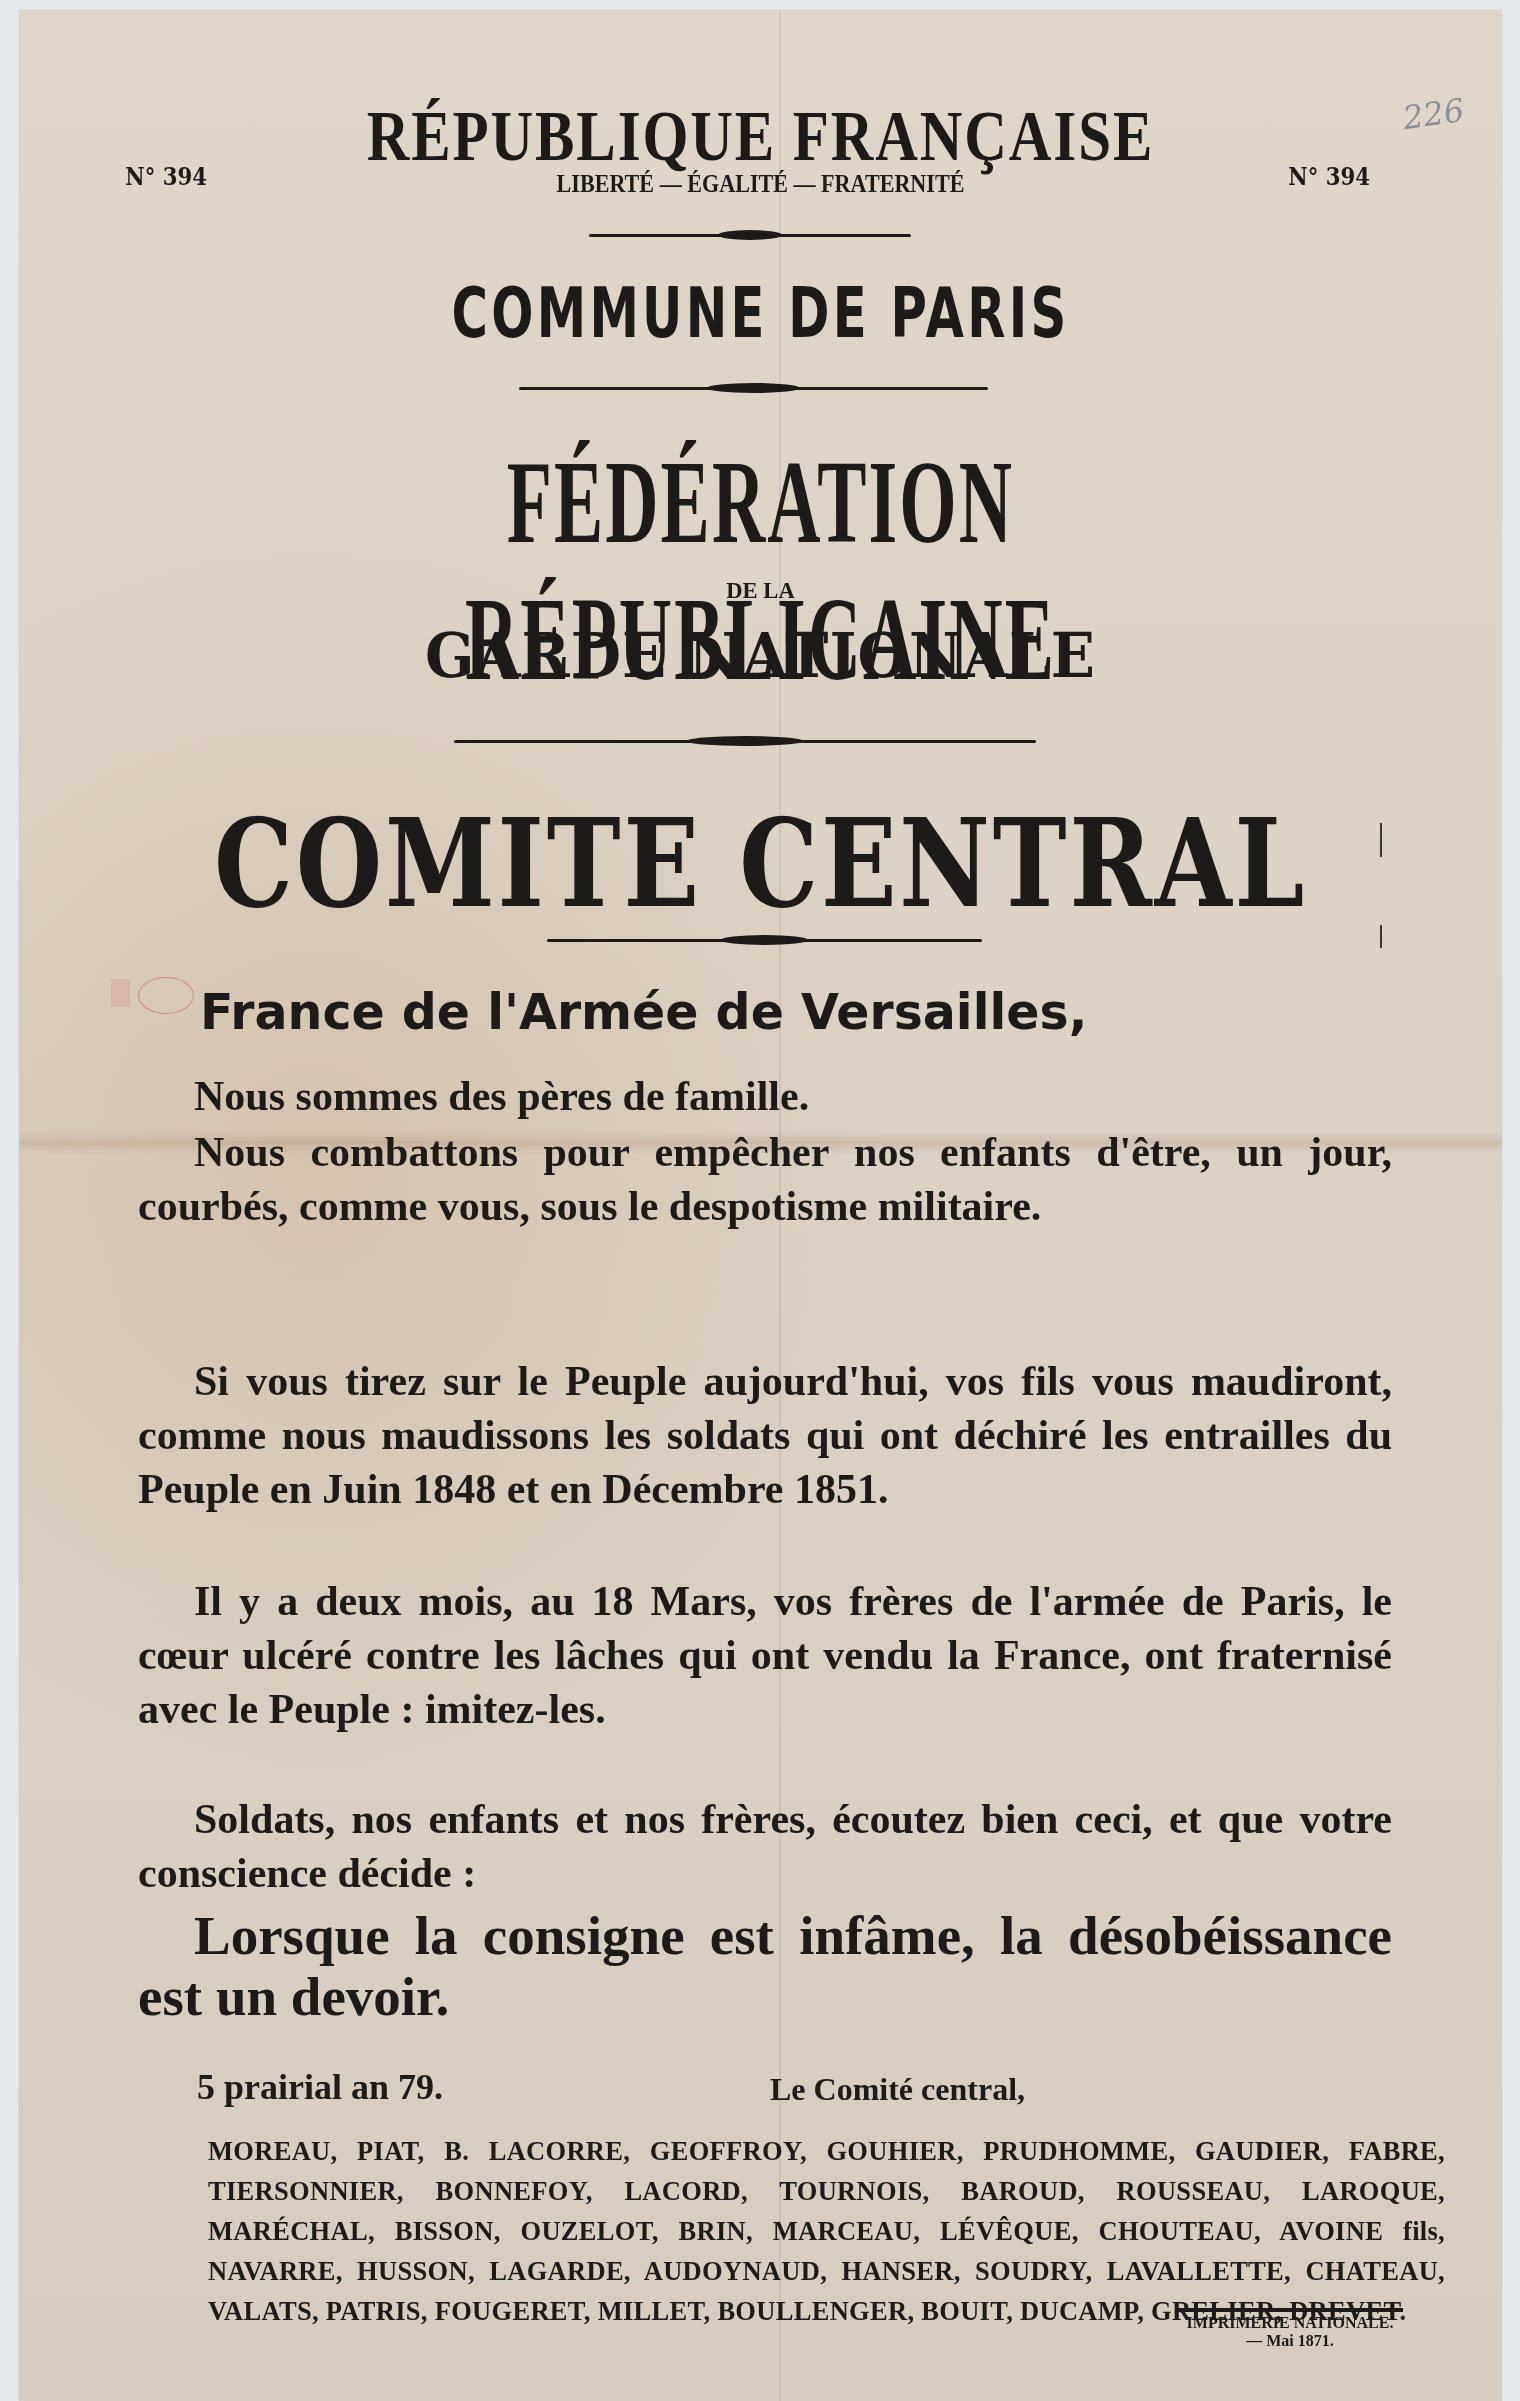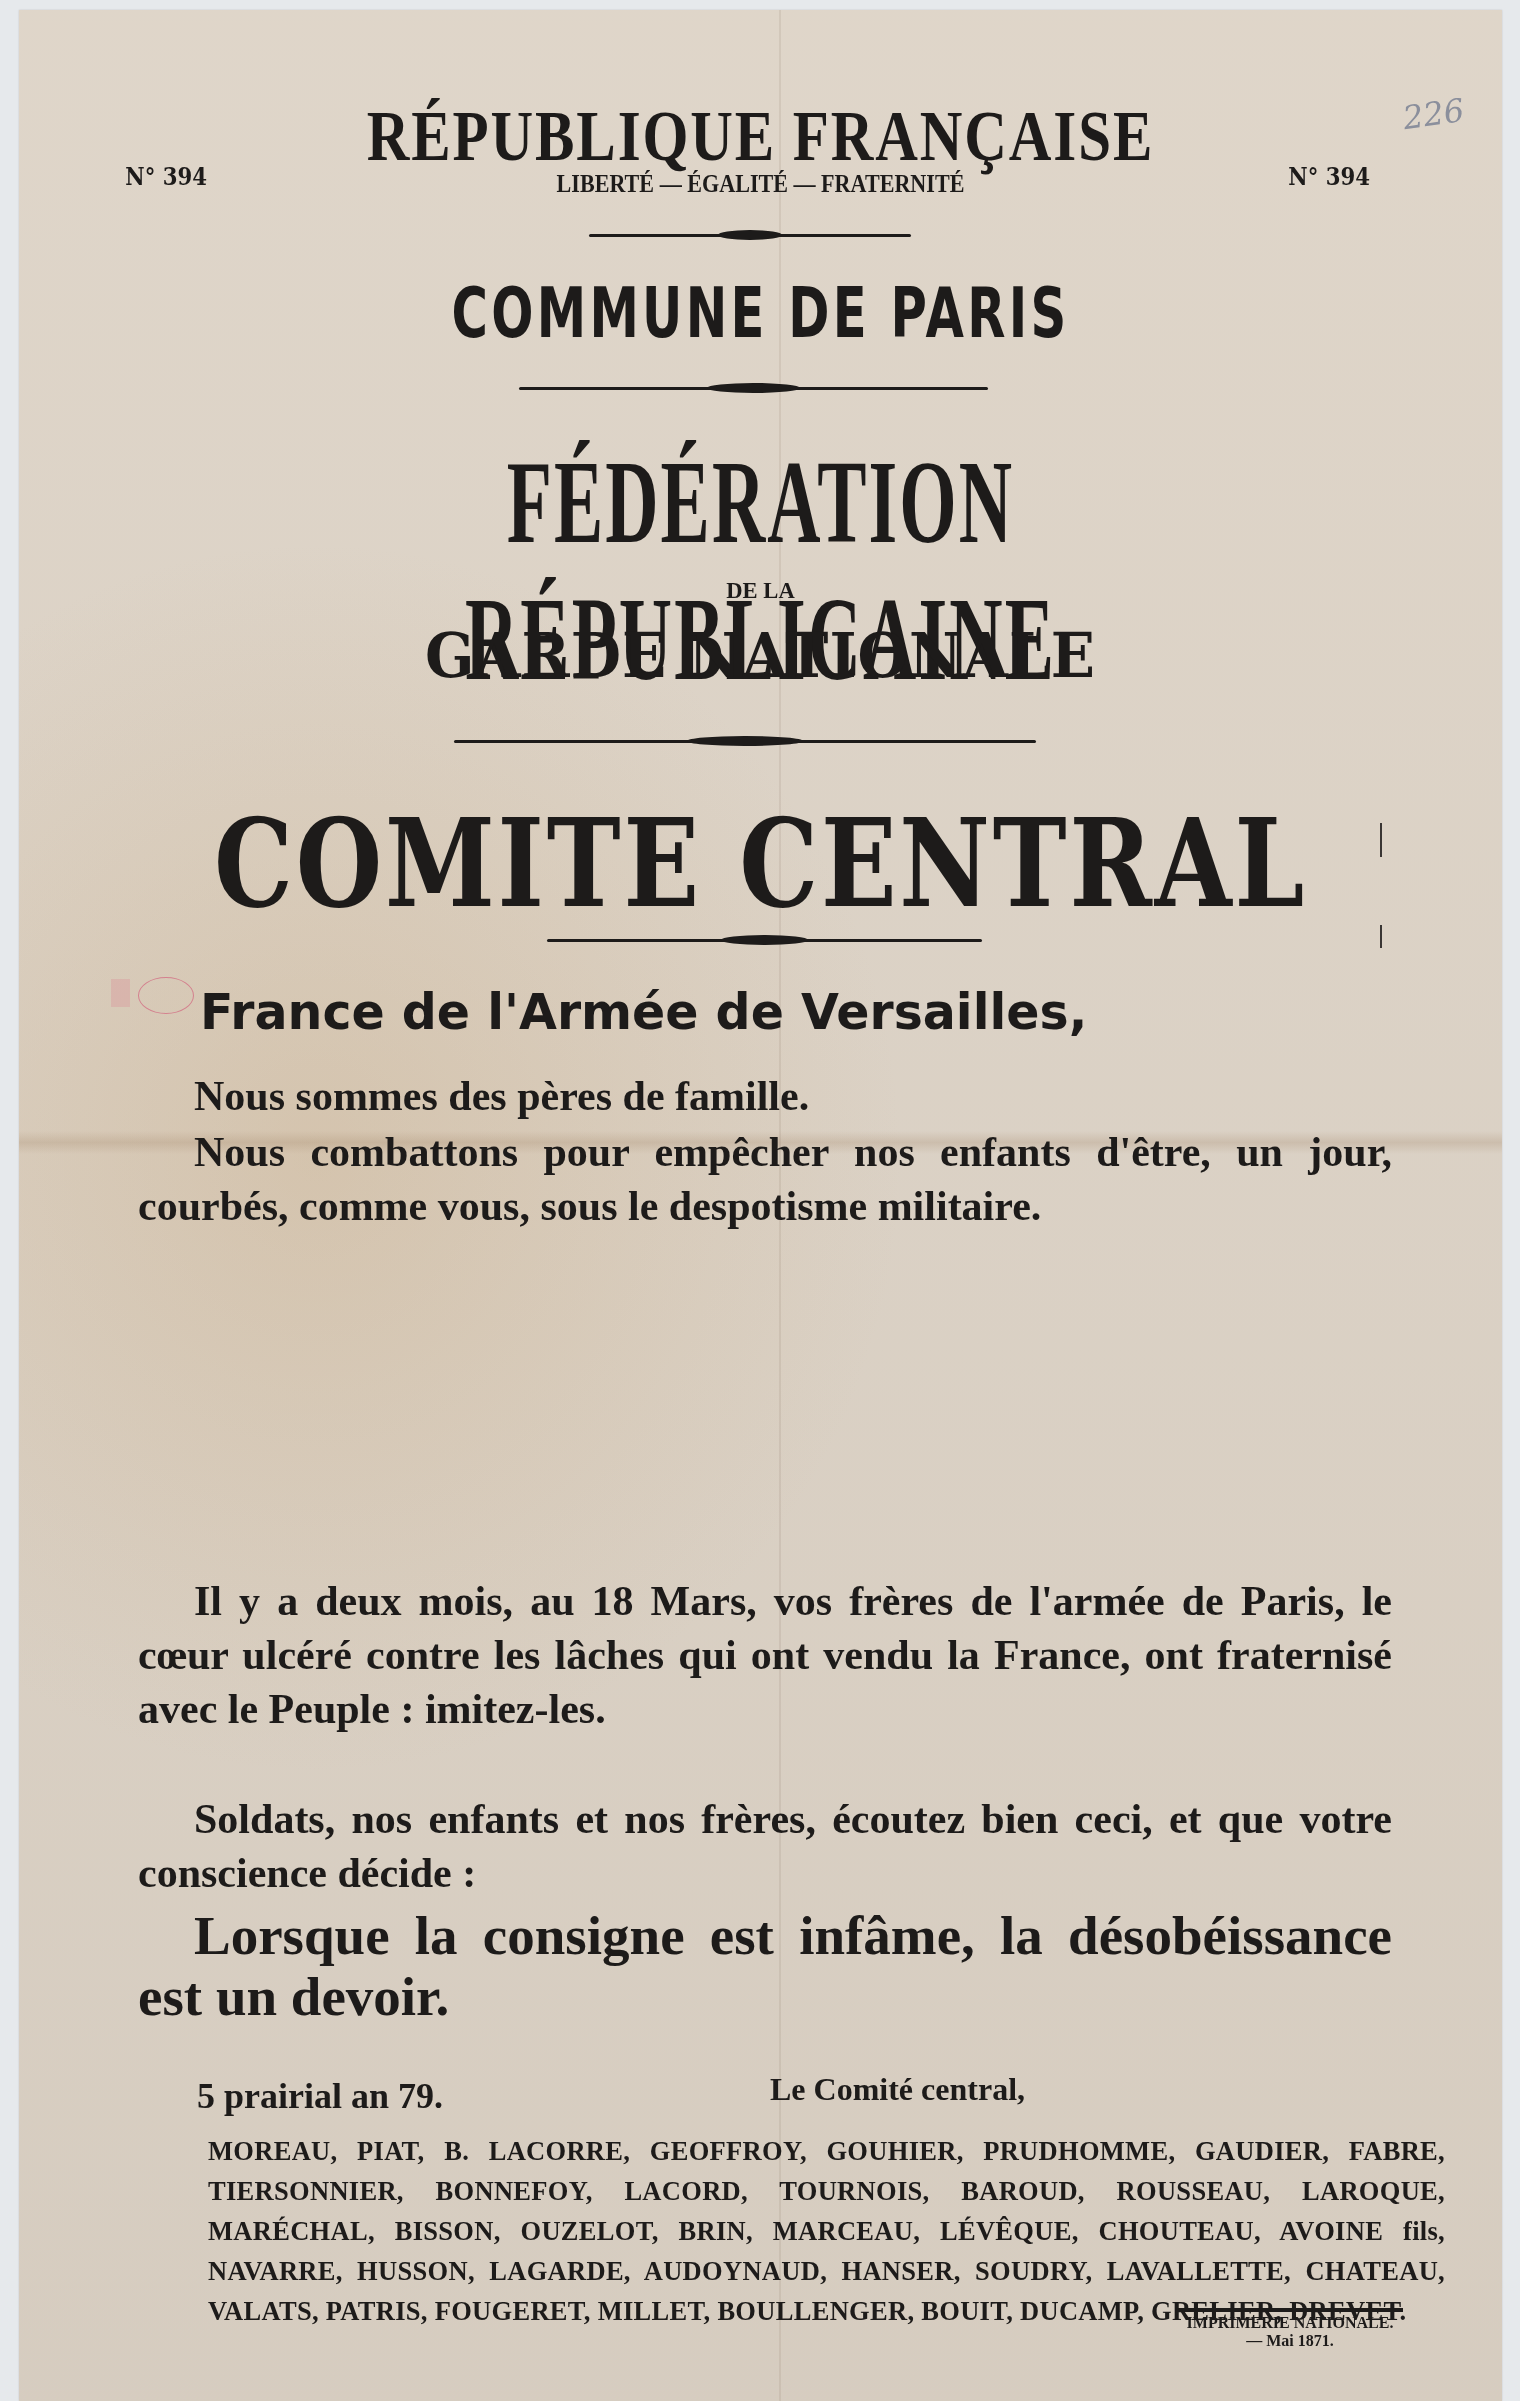--- a/index.html
+++ b/index.html
@@ -52,21 +52,21 @@
   .salut { top: 974px; left: 181px; font-family: "DejaVu Sans", sans-serif; font-weight: bold; font-size: 49px; }
   .para {
     position: absolute; left: 119px; width: 1254px;
     font-family: "Liberation Serif", serif; font-weight: bold;
     font-size: 42px; line-height: 54px; text-align: justify;
     transform-origin: left top;
   }
   .para .indent { display: inline-block; width: 56px; }
   .maxim { font-size: 55px; line-height: 61px; font-weight: bold; }
 
-  .date { top: 2056px; left: 178px; font-family: "Liberation Serif", serif; font-weight: bold; font-size: 36px; margin-top: 9px; }
+  .date { top: 2056px; left: 178px; font-family: "Liberation Serif", serif; font-weight: bold; font-size: 36px; }
   .sig { top: 2061px; left: 751px; font-family: "Liberation Serif", serif; font-weight: bold; font-size: 32px; }
   .names {
     position: absolute; left: 141px; width: 1237px; top: 2121px;
     font-family: "Liberation Serif", serif; font-weight: bold;
     font-size: 26.5px; line-height: 40px; text-align: justify; letter-spacing: 0.3px; margin-left: 48px;
   }
   .printer-rule { position: absolute; left: 1158px; top: 2298px; width: 226px; height: 3.4px; background: #1d1b1a; }
   .printer { position: absolute; left: 1158px; top: 2304px; width: 226px; text-align: center; font-family: "Liberation Serif", serif; font-weight: bold; font-size: 16px; }
 
   .pencil { position: absolute; left: 1384px; top: 85px; font-family: "DejaVu Serif", serif; font-style: italic; font-size: 32px; color: #8b8f9c; transform: rotate(-8deg); }
@@ -109,20 +109,21 @@
 
   <div class="ornament" style="left:528px; width:435px; top:925px;"></div>
 
   <div class="stamp-rect"></div>
   <div class="stamp"></div>
 
   <div class="abs salut">France de l'Armée de Versailles,</div>
 
   <div class="para" style="top:1059px;"><span class="indent"></span><span>Nous sommes des pères de famille.</span></div>
   <div class="para" style="top:1115px;"><span class="indent"></span><span>Nous combattons pour empêcher nos enfants d'être, un jour, courbés, comme vous, sous le despotisme militaire.</span></div>
+  <div class="para" style="top:1344px;"><span class="indent"></span><span>Si vous tirez sur le Peuple aujourd'hui, vos fils vous maudiront, comme nous maudissons les soldats qui ont déchiré les entrailles du Peuple en Juin 1848 et en Décembre 1851.</span></div>
   <div class="para" style="top:1564px;"><span class="indent"></span><span>Il y a deux mois, au 18 Mars, vos frères de l'armée de Paris, le cœur ulcéré contre les lâches qui ont vendu la France, ont fraternisé avec le Peuple : imitez-les.</span></div>
   <div class="para" style="top:1782px;"><span class="indent"></span><span>Soldats, nos enfants et nos frères, écoutez bien ceci, et que votre conscience décide :</span></div>
 
   <div class="para maxim" style="top:1895px;"><span class="indent"></span><span>Lorsque la consigne est infâme, la désobéissance est un devoir.</span></div>
 
   <div class="abs date">5 prairial an 79.</div>
   <div class="abs sig">Le Comité central,</div>
 
   <div class="names">MOREAU, PIAT, B. LACORRE, GEOFFROY, GOUHIER, PRUDHOMME, GAUDIER, FABRE, TIERSONNIER, BONNEFOY, LACORD, TOURNOIS, BAROUD, ROUSSEAU, LAROQUE, MARÉCHAL, BISSON, OUZELOT, BRIN, MARCEAU, LÉVÊQUE, CHOUTEAU, AVOINE fils, NAVARRE, HUSSON, LAGARDE, AUDOYNAUD, HANSER, SOUDRY, LAVALLETTE, CHATEAU, VALATS, PATRIS, FOUGERET, MILLET, BOULLENGER, BOUIT, DUCAMP, GRELIER, DREVET.</div>
 

